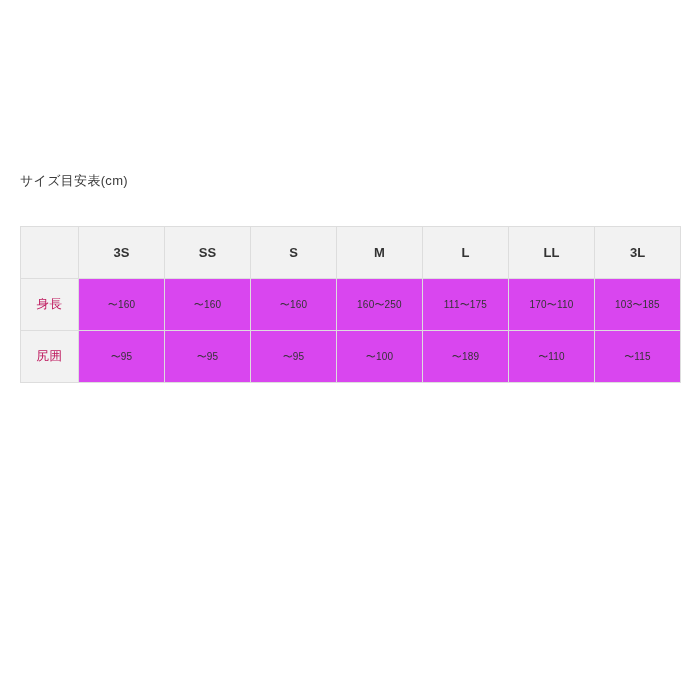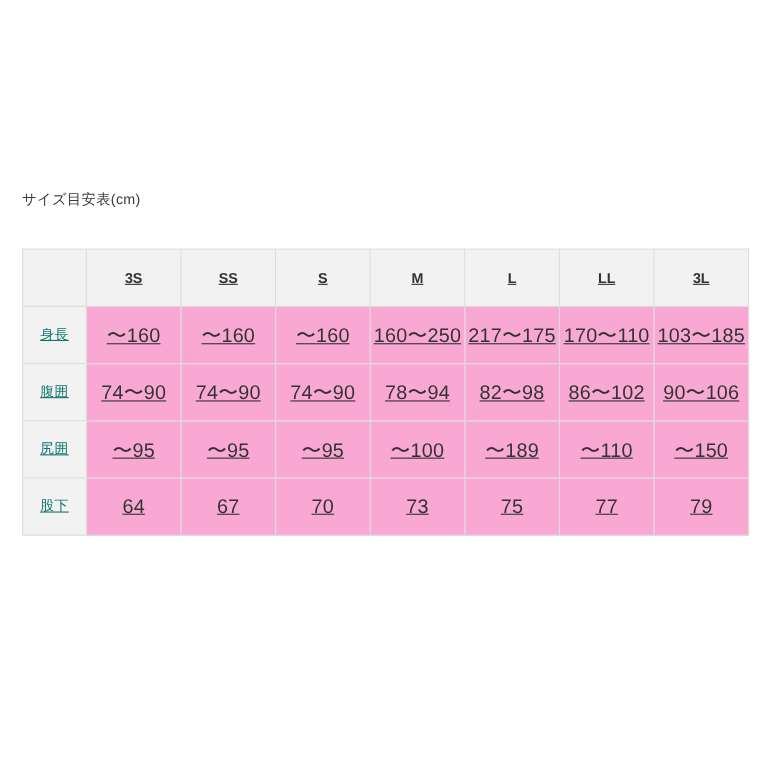--- a/index.html
+++ b/index.html
@@ -46,42 +46,41 @@
   table.size-table th,
   table.size-table td {
     border: 1px solid #dddddd;
     height: 51px;
     text-align: center;
     vertical-align: middle;
     font-size: 13px;
     font-weight: normal;
     color: #333333;
     padding: 0;
-    text-decoration: underline;
   }
   table.size-table thead th {
     background: #f2f2f2;
     font-weight: bold;
     font-size: 13px;
     color: #333333;
   }
   table.size-table thead th.corner {
     background: #f2f2f2;
     border-left: 1px solid #dddddd;
   }
   table.size-table tbody th.row-label {
     background: #f2f2f2;
     font-size: 12.5px;
-    color: #0f766e;
+    color: #be185d;
     font-weight: normal;
     letter-spacing: 0.5px;
   }
   table.size-table tbody td {
-    background: #f9a8d4;
-    font-size: 18px;
+    background: #d946ef;
+    font-size: 10px;
     letter-spacing: 0.2px;
   }
 </style>
 </head>
 <body>
 
 <div class="page">
 
   <div class="caption">サイズ目安表(cm)</div>
 
@@ -109,51 +108,31 @@
           <th>3L</th>
         </tr>
       </thead>
       <tbody>
         <tr>
           <th class="row-label">身長</th>
           <td>〜160</td>
           <td>〜160</td>
           <td>〜160</td>
           <td>160〜250</td>
-          <td>217〜175</td>
+          <td>111〜175</td>
           <td>170〜110</td>
           <td>103〜185</td>
-        </tr>
-        <tr>
-          <th class="row-label">腹囲</th>
-          <td>74〜90</td>
-          <td>74〜90</td>
-          <td>74〜90</td>
-          <td>78〜94</td>
-          <td>82〜98</td>
-          <td>86〜102</td>
-          <td>90〜106</td>
         </tr>
         <tr>
           <th class="row-label">尻囲</th>
           <td>〜95</td>
           <td>〜95</td>
           <td>〜95</td>
           <td>〜100</td>
           <td>〜189</td>
           <td>〜110</td>
-          <td>〜150</td>
-        </tr>
-        <tr>
-          <th class="row-label">股下</th>
-          <td>64</td>
-          <td>67</td>
-          <td>70</td>
-          <td>73</td>
-          <td>75</td>
-          <td>77</td>
-          <td>79</td>
+          <td>〜115</td>
         </tr>
       </tbody>
     </table>
   </div>
 
 </div>
 
 </body></html>

